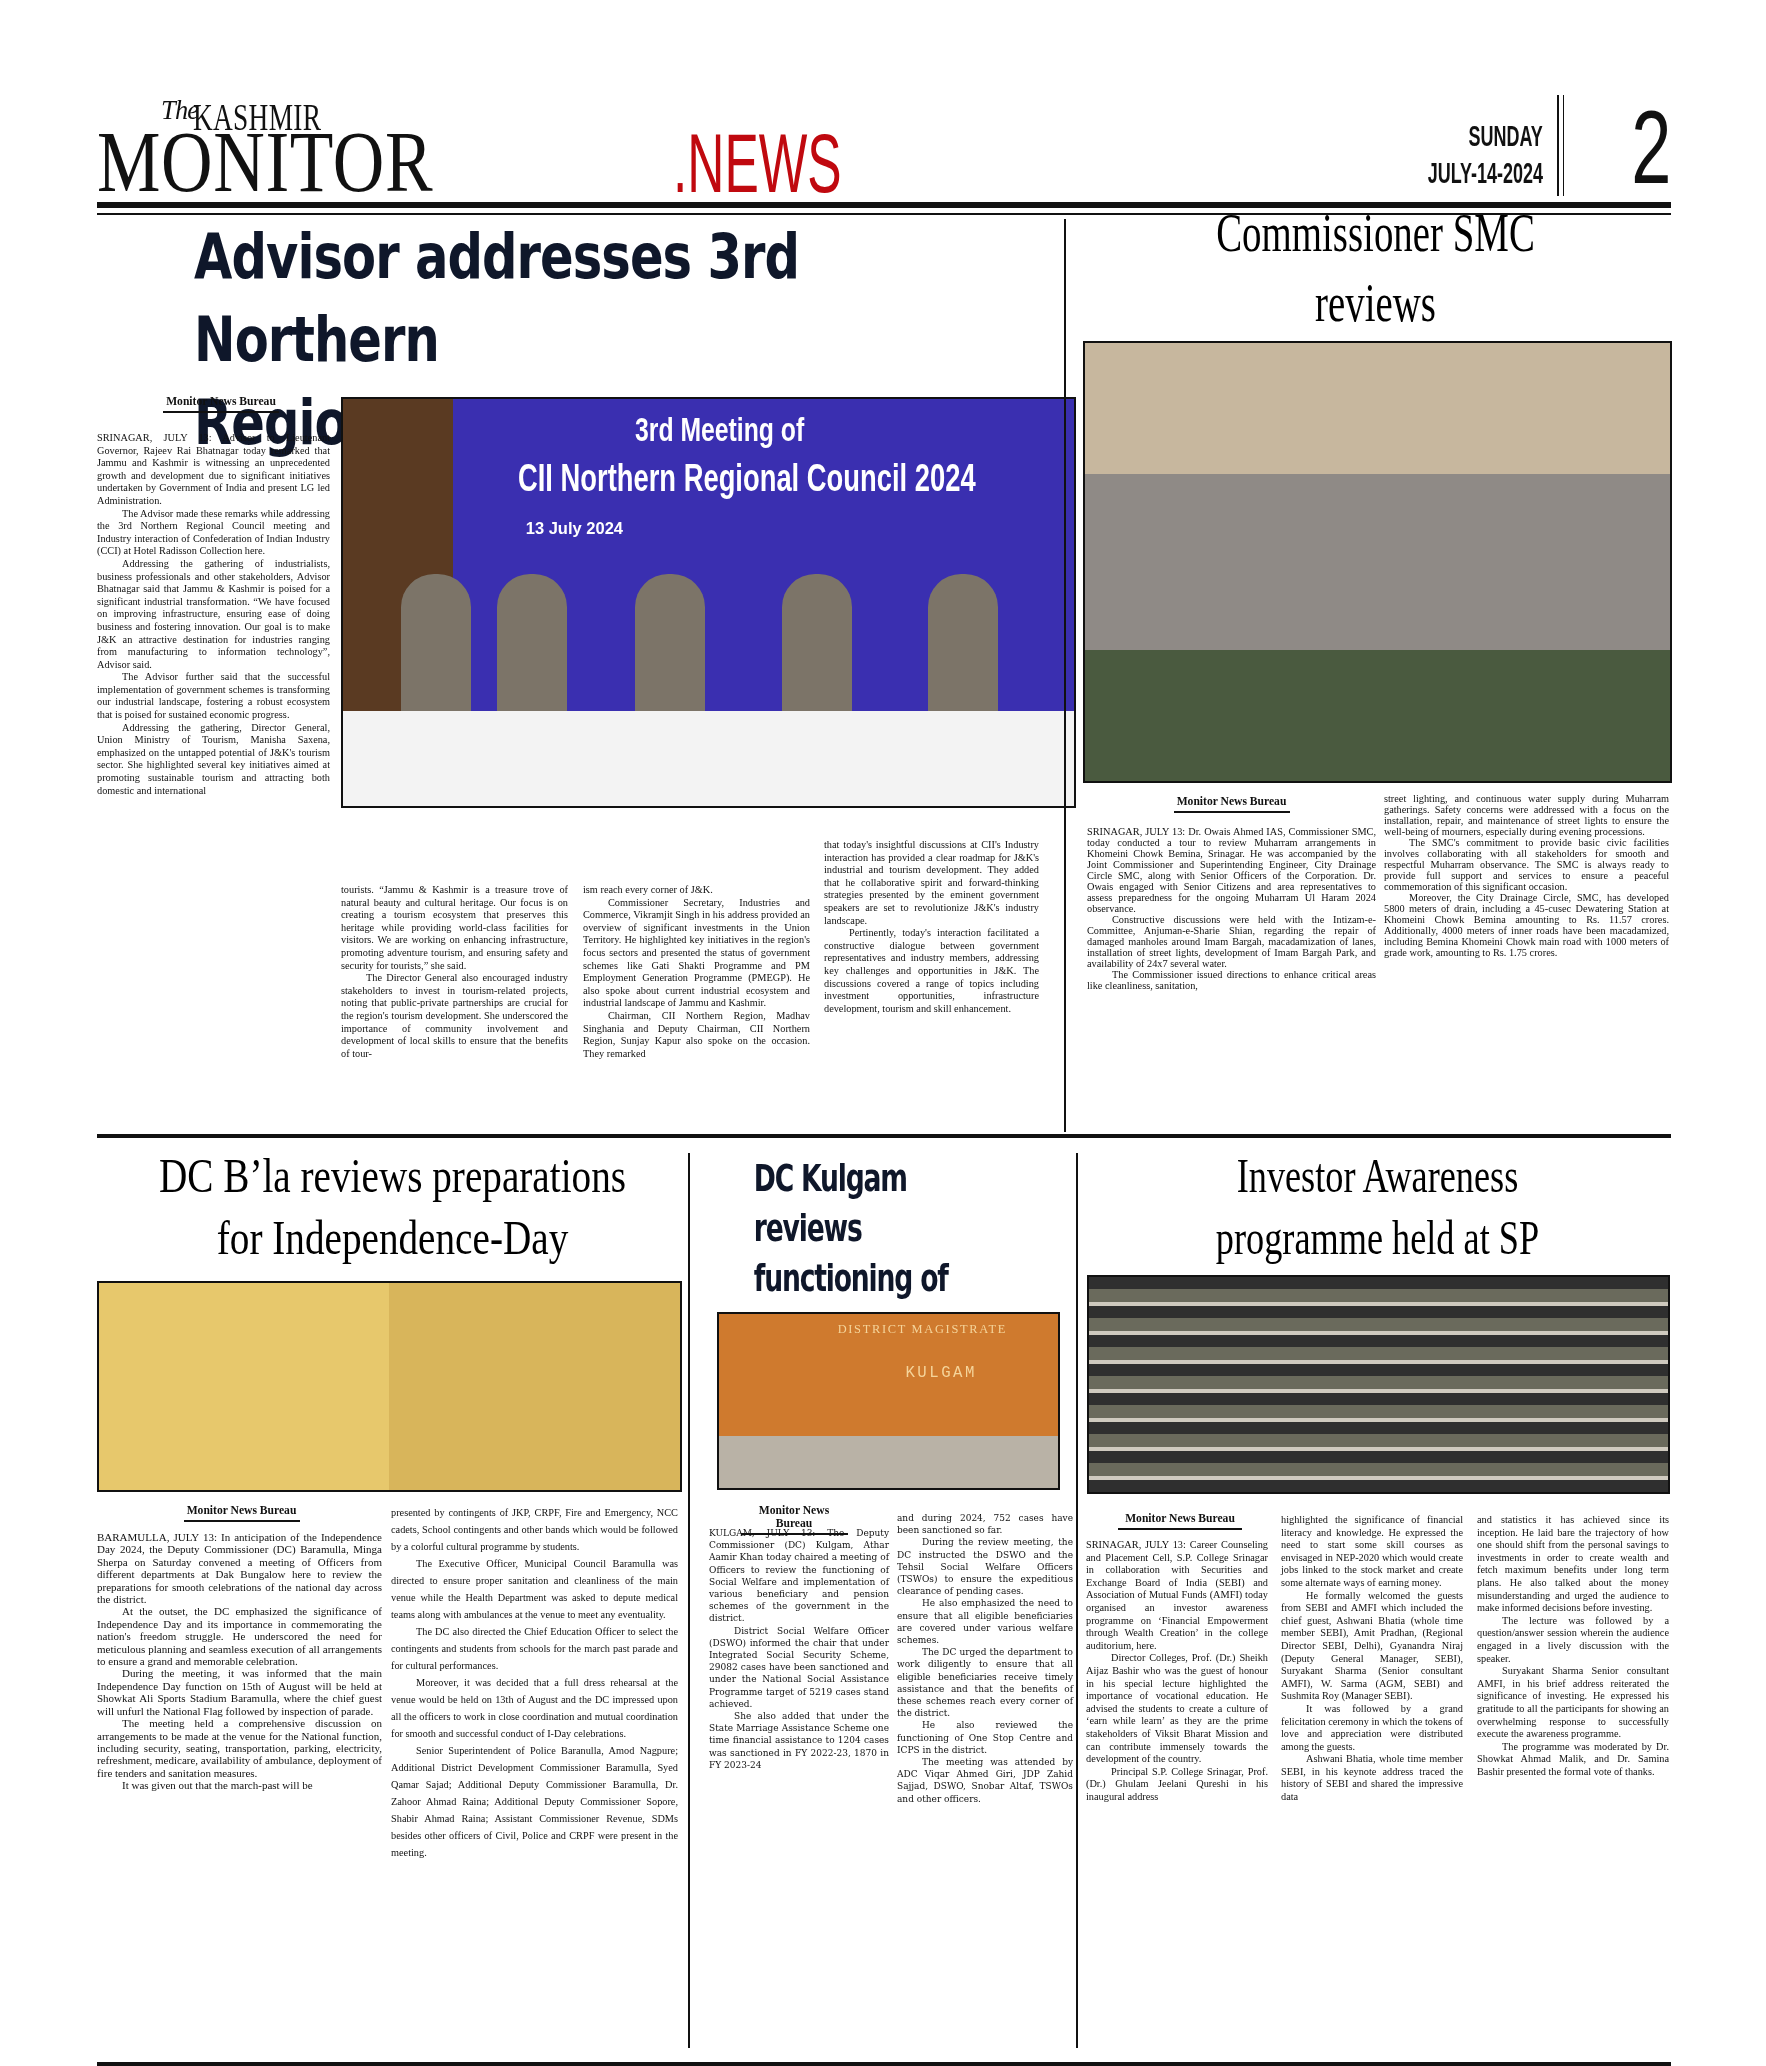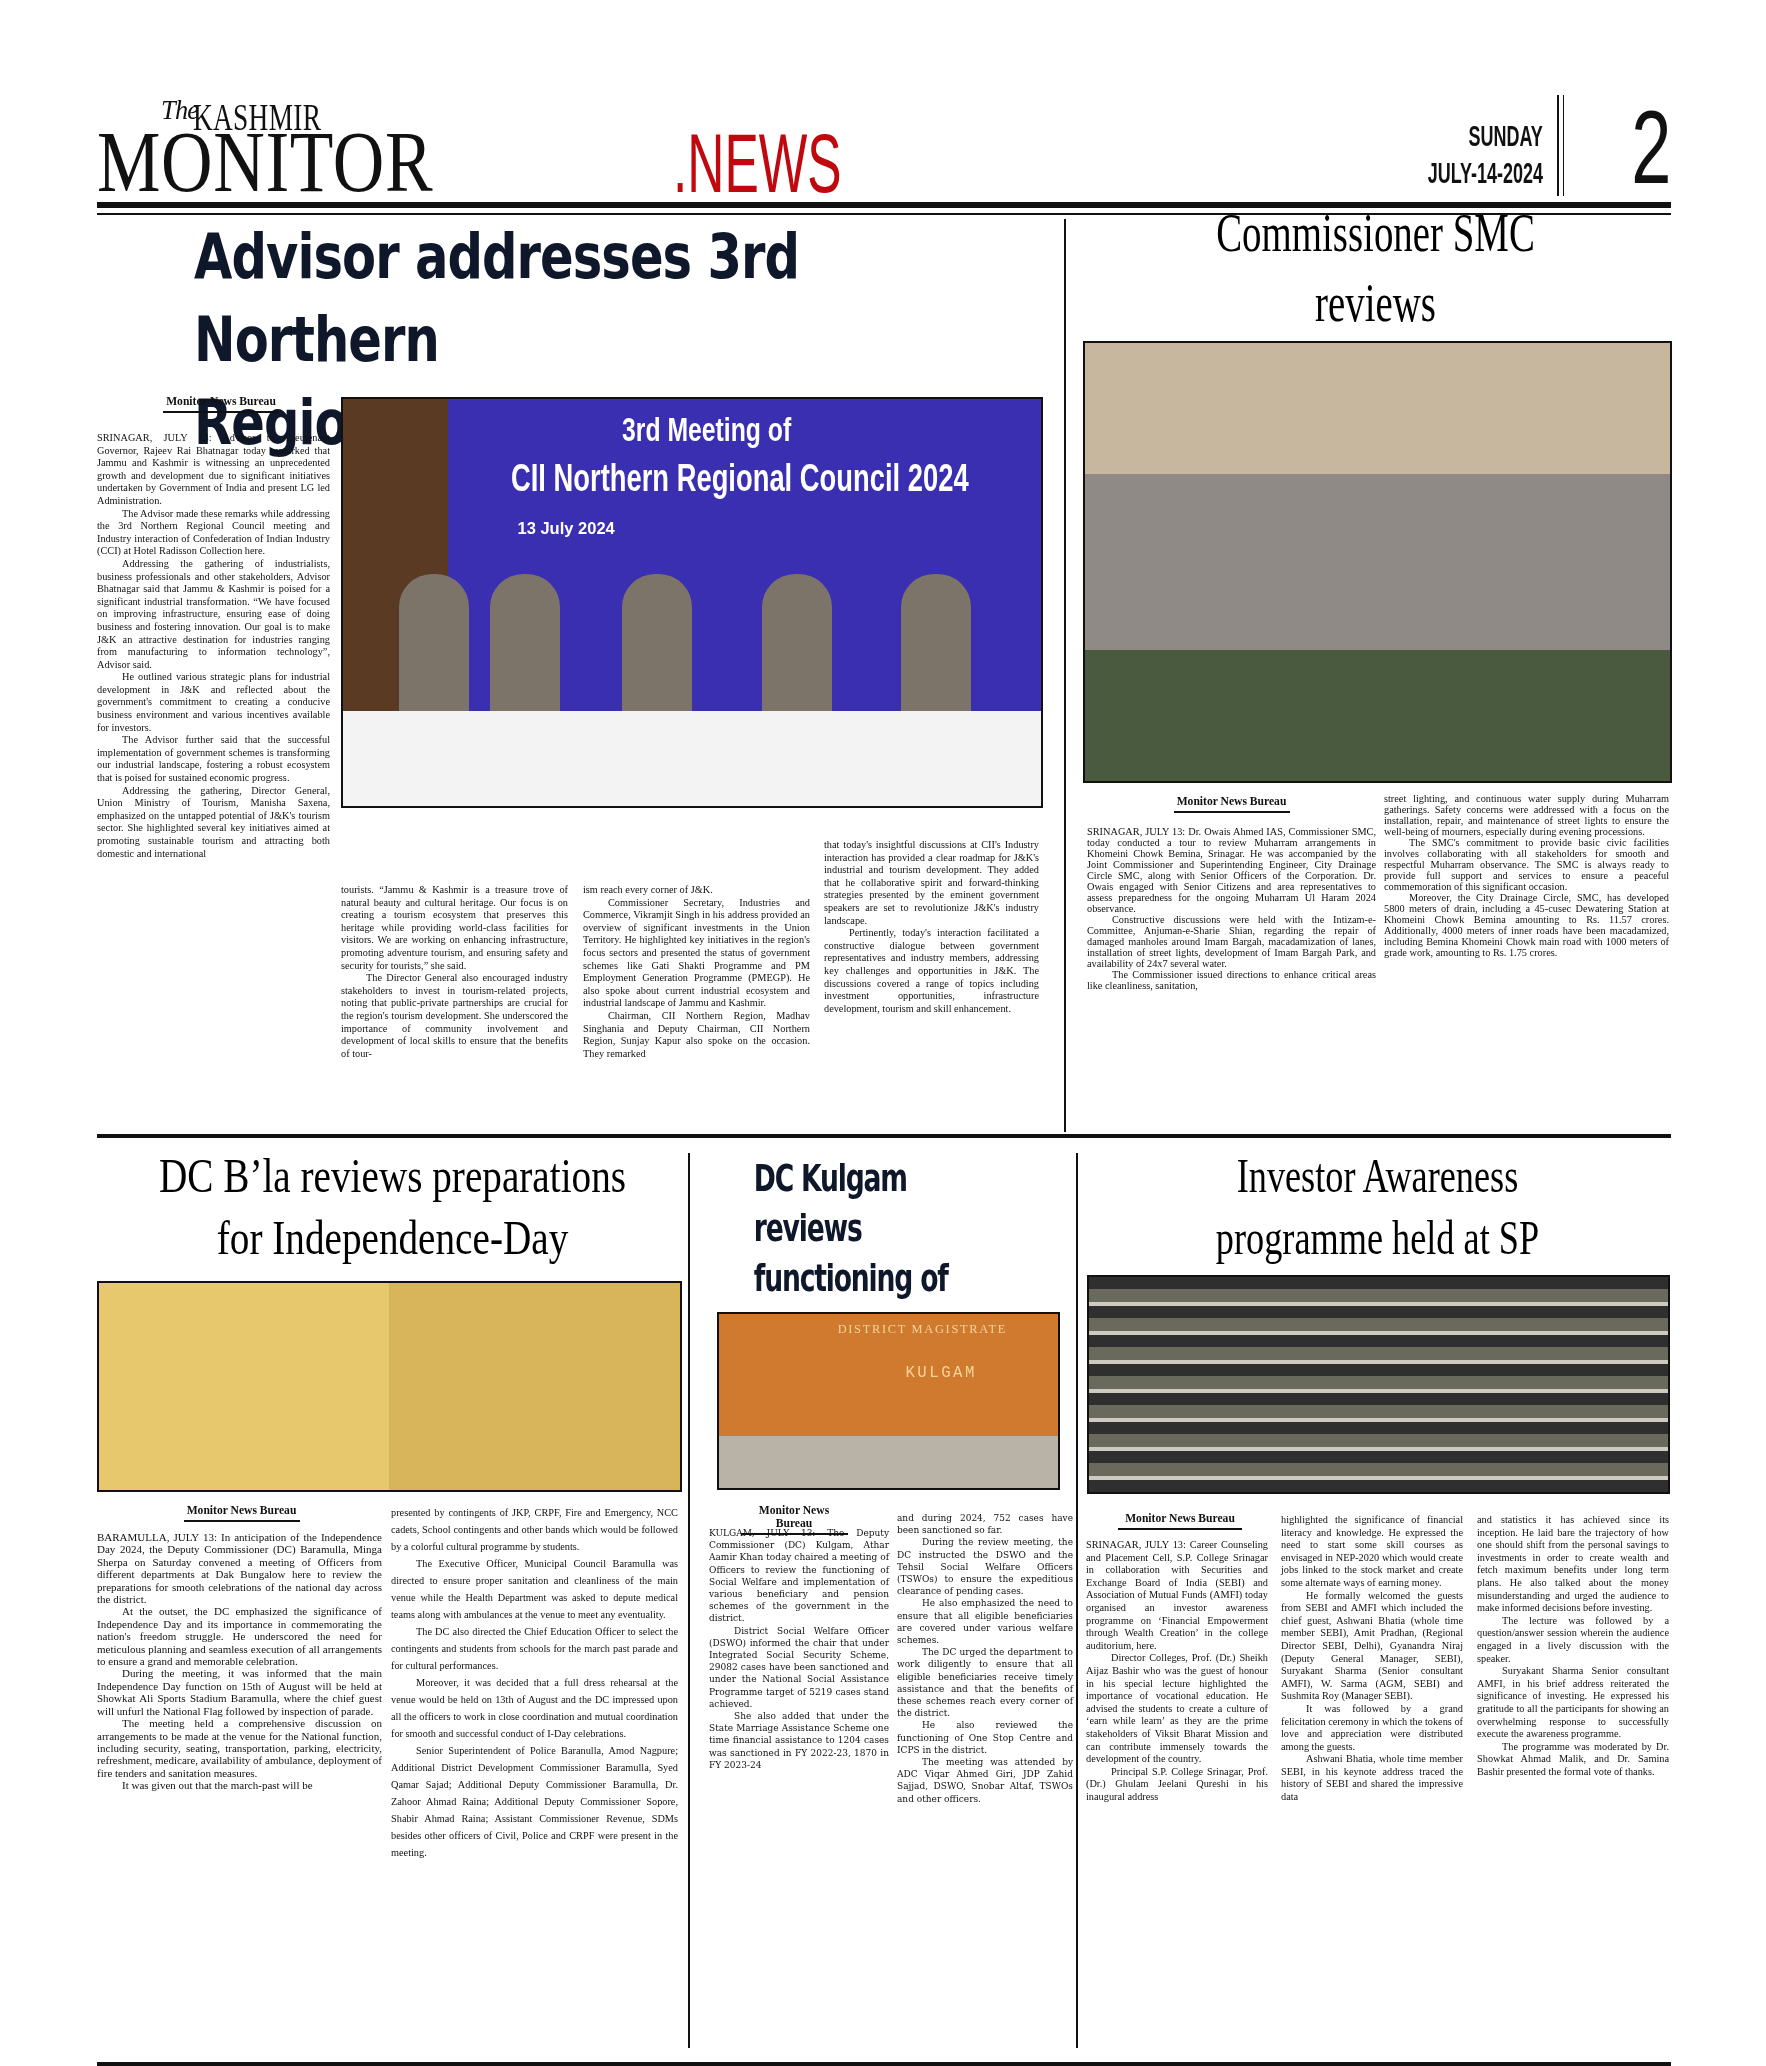--- a/index.html
+++ b/index.html
@@ -26,21 +26,21 @@
   .head-serif{font-family:"Liberation Serif",serif;text-align:center;color:#000;}
 
   .byline{font-family:"Liberation Serif",serif;font-weight:bold;font-size:11.6px;text-align:center;border-bottom:2.1px double #111;padding-bottom:2.5px;width:116px;margin:0 auto 9px auto;}
   .col{position:absolute;font-family:"Liberation Serif",serif;font-size:11px;line-height:13.6px;text-align:justify;hyphens:auto;}
   .col p{margin:0;text-indent:25px;}
   .col p.first{text-indent:0;}
   .dateline{font-weight:normal;margin-top:40px;}
 
   .photo{position:absolute;border:2.5px solid #111;overflow:hidden;}
   
-  .ph-cii{background:linear-gradient(90deg,#5a3a22 0 15%,#3a2fb0 15% 100%);}
+  .ph-cii{background:linear-gradient(90deg,#5a3a22 0 15%,#3a2fb0 15% 100%);padding-left:33px;}
   .ph-cii .banner1{position:absolute;left:40%;top:12.4px;color:#fff;font-family:"Liberation Sans",sans-serif;font-weight:bold;font-size:33px;transform:scaleX(.75);transform-origin:left top;}
   .ph-cii .banner2{position:absolute;left:24%;top:58px;color:#fff;font-family:"Liberation Sans",sans-serif;font-weight:bold;font-size:38px;transform:scaleX(.72);transform-origin:left top;white-space:nowrap;}
   .ph-cii .banner3{position:absolute;left:25%;top:120px;color:#fff;font-family:"Liberation Sans",sans-serif;font-weight:bold;font-size:16.5px;}
   .ph-cii .table{position:absolute;left:0;bottom:0;width:100%;height:95px;background:#f3f3f3;}
   .ph-cii .person{position:absolute;bottom:83px;width:70px;height:149px;border-radius:33px 33px 4.1px 4.1px;background:#7c7468;}
   .ph-smc{background:linear-gradient(180deg,#c7b79e 0 30%,#8f8a86 30% 70%,#4a5a3f 70% 100%);}
   .ph-bla{background:linear-gradient(90deg,#e7c86c 0 50%,#d8b55b 50% 100%);}
   .ph-kul{background:linear-gradient(180deg,#cf7a2e 0 70%,#b9b2a6 70% 100%);}
   .ph-spc{background:repeating-linear-gradient(180deg,#2f2f2f 0 12.4px,#6a6a5c 12.4px 25px,#cfcabf 25px 29px);}
   .ph-kul .dm{position:absolute;left:35%;top:8.3px;color:#f5d49a;font-family:"Liberation Serif",serif;font-size:12.4px;letter-spacing:1.7px;}
@@ -66,21 +66,20 @@
   <div style="transform:scaleX(.8);">Advisor addresses 3rd Northern</div>
   <div style="transform:scaleX(.8);">Regional Council CCI meet</div>
 </div>
 <div class="abs" style="left:97px;top:395px;width:248px;">
   <div class="byline">Monitor News Bureau</div>
 </div>
 <div class="col" style="left:97px;top:432px;width:233px;font-size:10.3px;line-height:12.6px;">
   <p class="first"><span class="dateline">SRINAGAR, JULY 13:</span><span> Advisor to Lieutenant Governor, Rajeev Rai Bhatnagar today remarked that Jammu and Kashmir is witnessing an unprecedented growth and development due to significant initiatives undertaken by Government of India and present LG led Administration.</span></p>
   <p>The Advisor made these remarks while addressing the 3rd Northern Regional Council meeting and Industry interaction of Confederation of Indian Industry (CCI) at Hotel Radisson Collection here.</p>
   <p>Addressing the gathering of industrialists, business professionals and other stakeholders, Advisor Bhatnagar said that Jammu &amp; Kashmir is poised for a significant industrial transformation. “We have focused on improving infrastructure, ensuring ease of doing business and fostering innovation. Our goal is to make J&amp;K an attractive destination for industries ranging from manufacturing to information technology”, Advisor said.</p>
-  <p>He outlined various strategic plans for industrial development in J&amp;K and reflected about the government's commitment to creating a conducive business environment and various incentives available for investors.</p>
   <p>The Advisor further said that the successful implementation of government schemes is transforming our industrial landscape, fostering a robust ecosystem that is poised for sustained economic progress.</p>
   <p>Addressing the gathering, Director General, Union Ministry of Tourism, Manisha Saxena, emphasized on the untapped potential of J&amp;K's tourism sector. She highlighted several key initiatives aimed at promoting sustainable tourism and attracting both domestic and international</p>
 </div>
 <div class="photo ph-cii" style="left:341px;top:397px;width:698px;height:407px;">
   <div class="banner1">3rd Meeting of</div>
   <div class="banner2">CII Northern Regional Council 2024</div>
   <div class="banner3">13 July 2024</div>
   <div class="person" style="left:8%;"></div>
   <div class="person" style="left:21%;"></div>
   <div class="person" style="left:40%;"></div>

